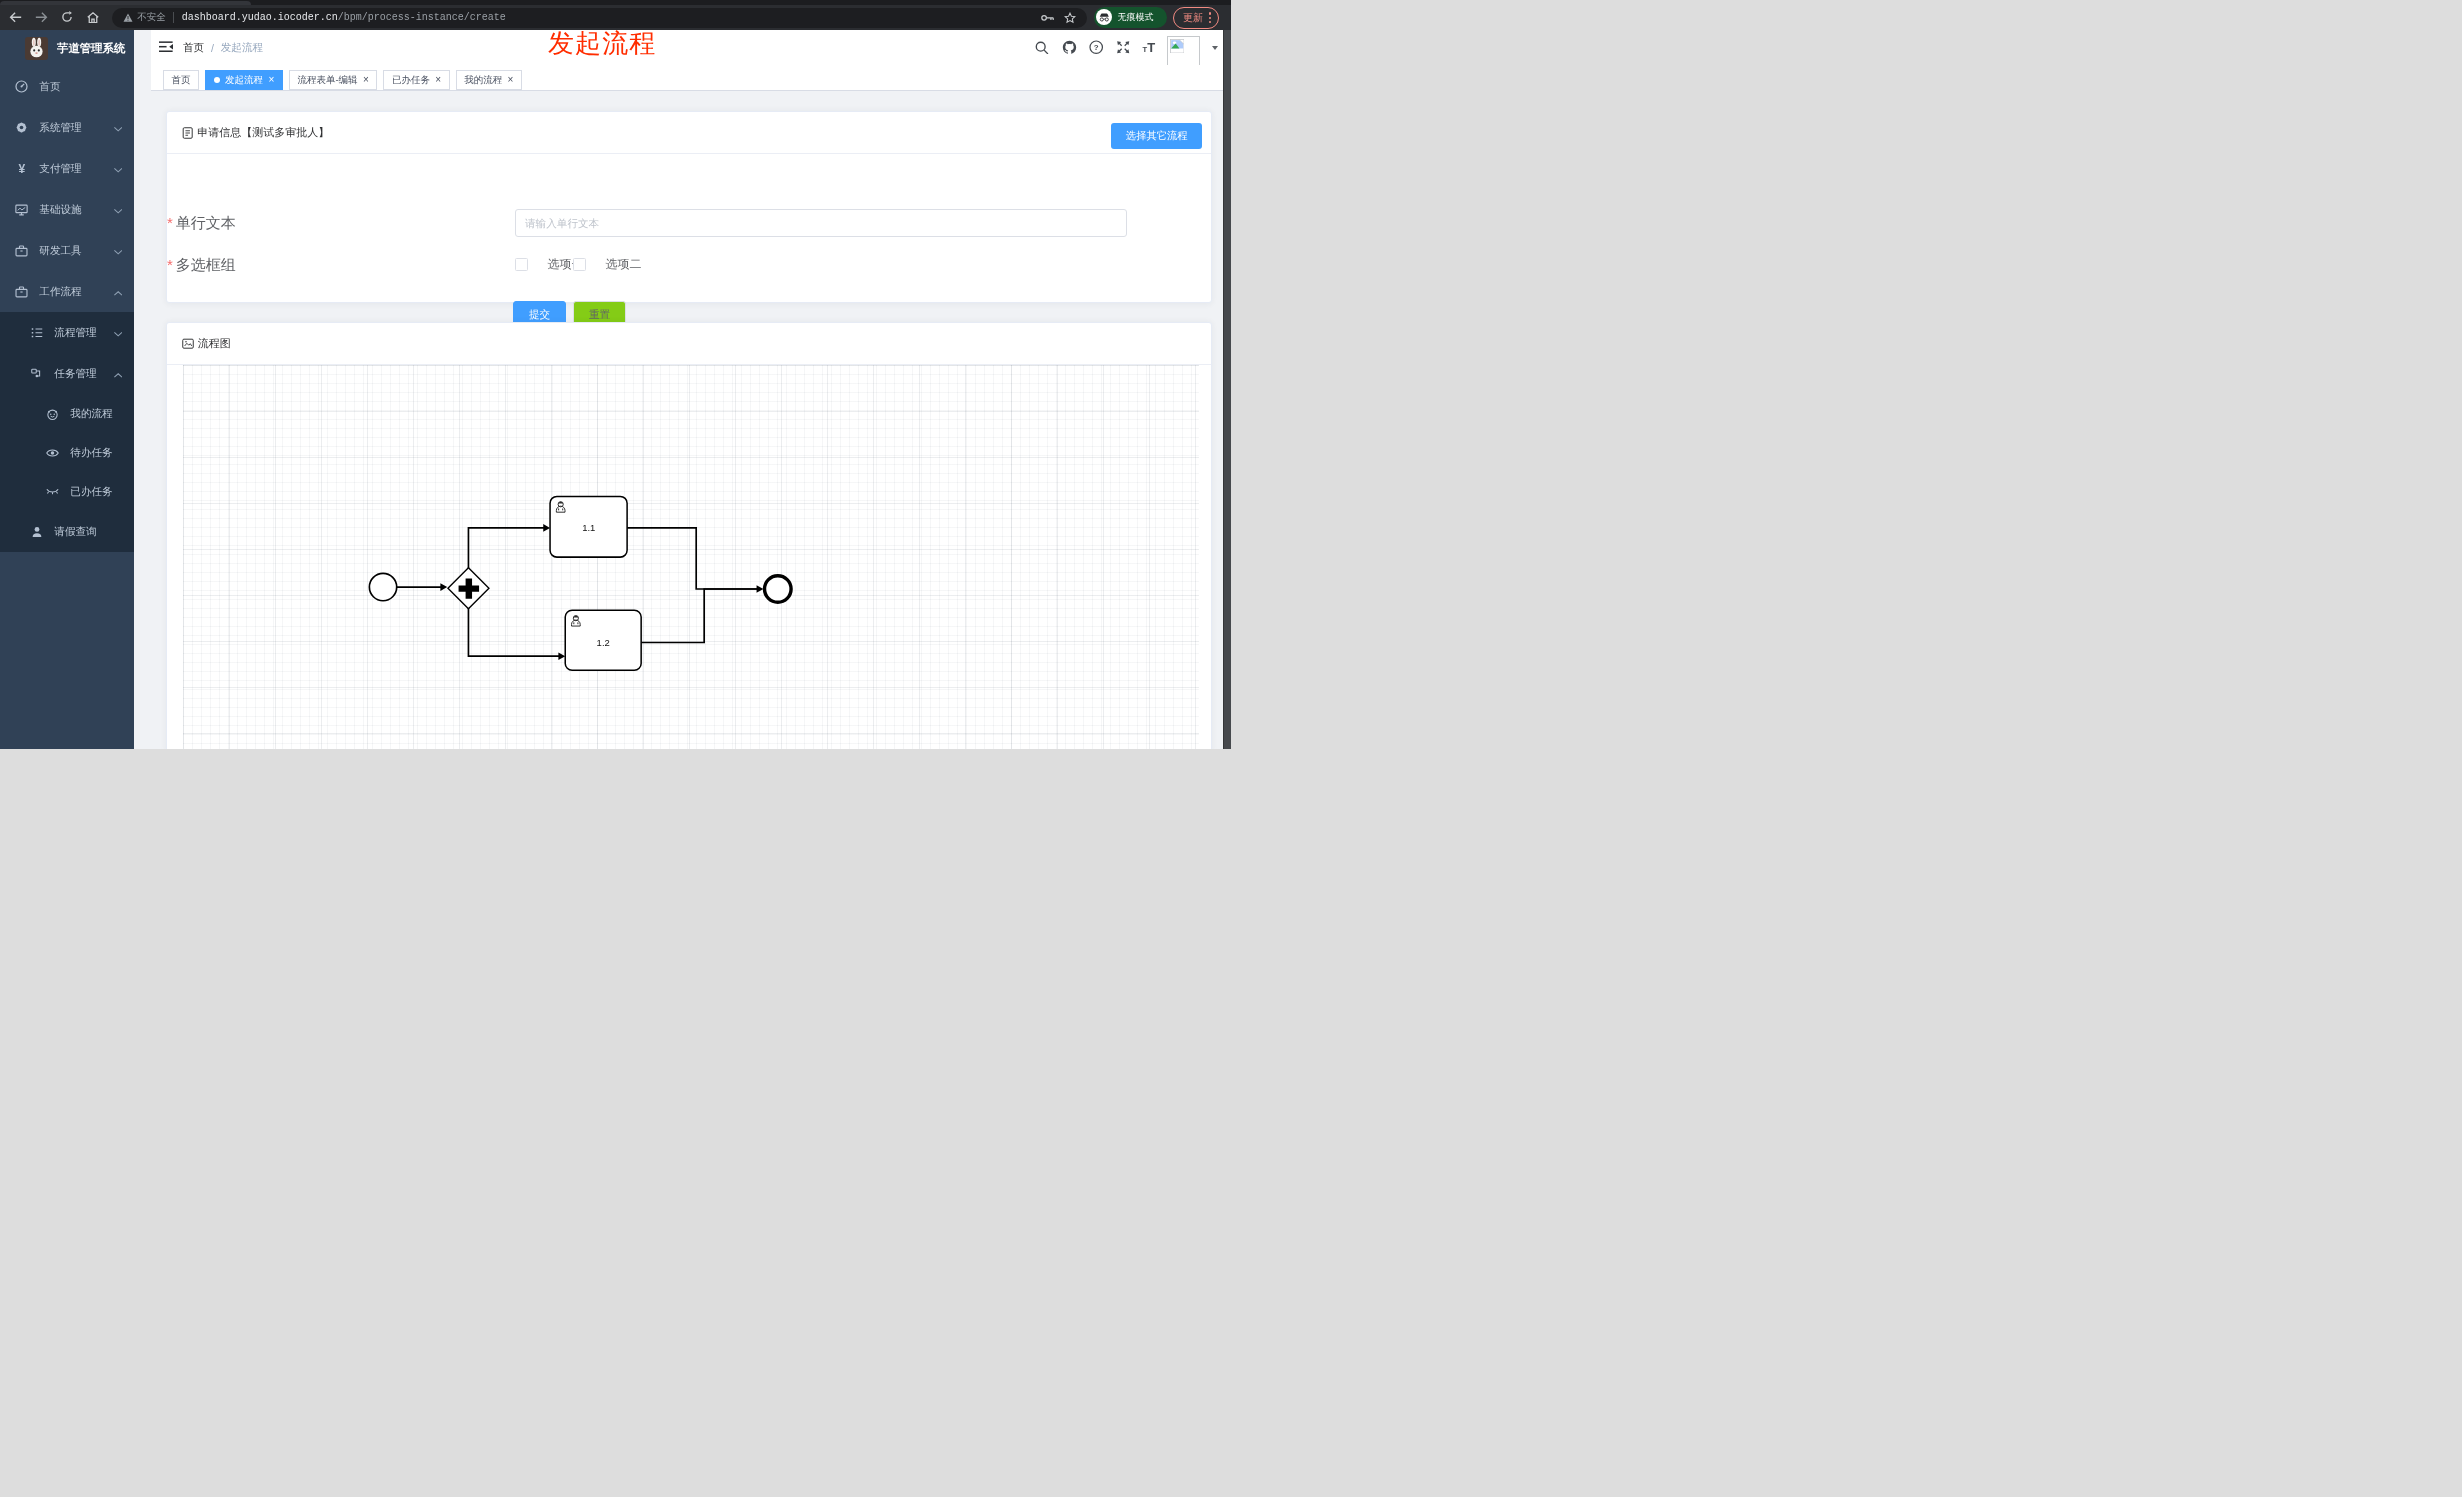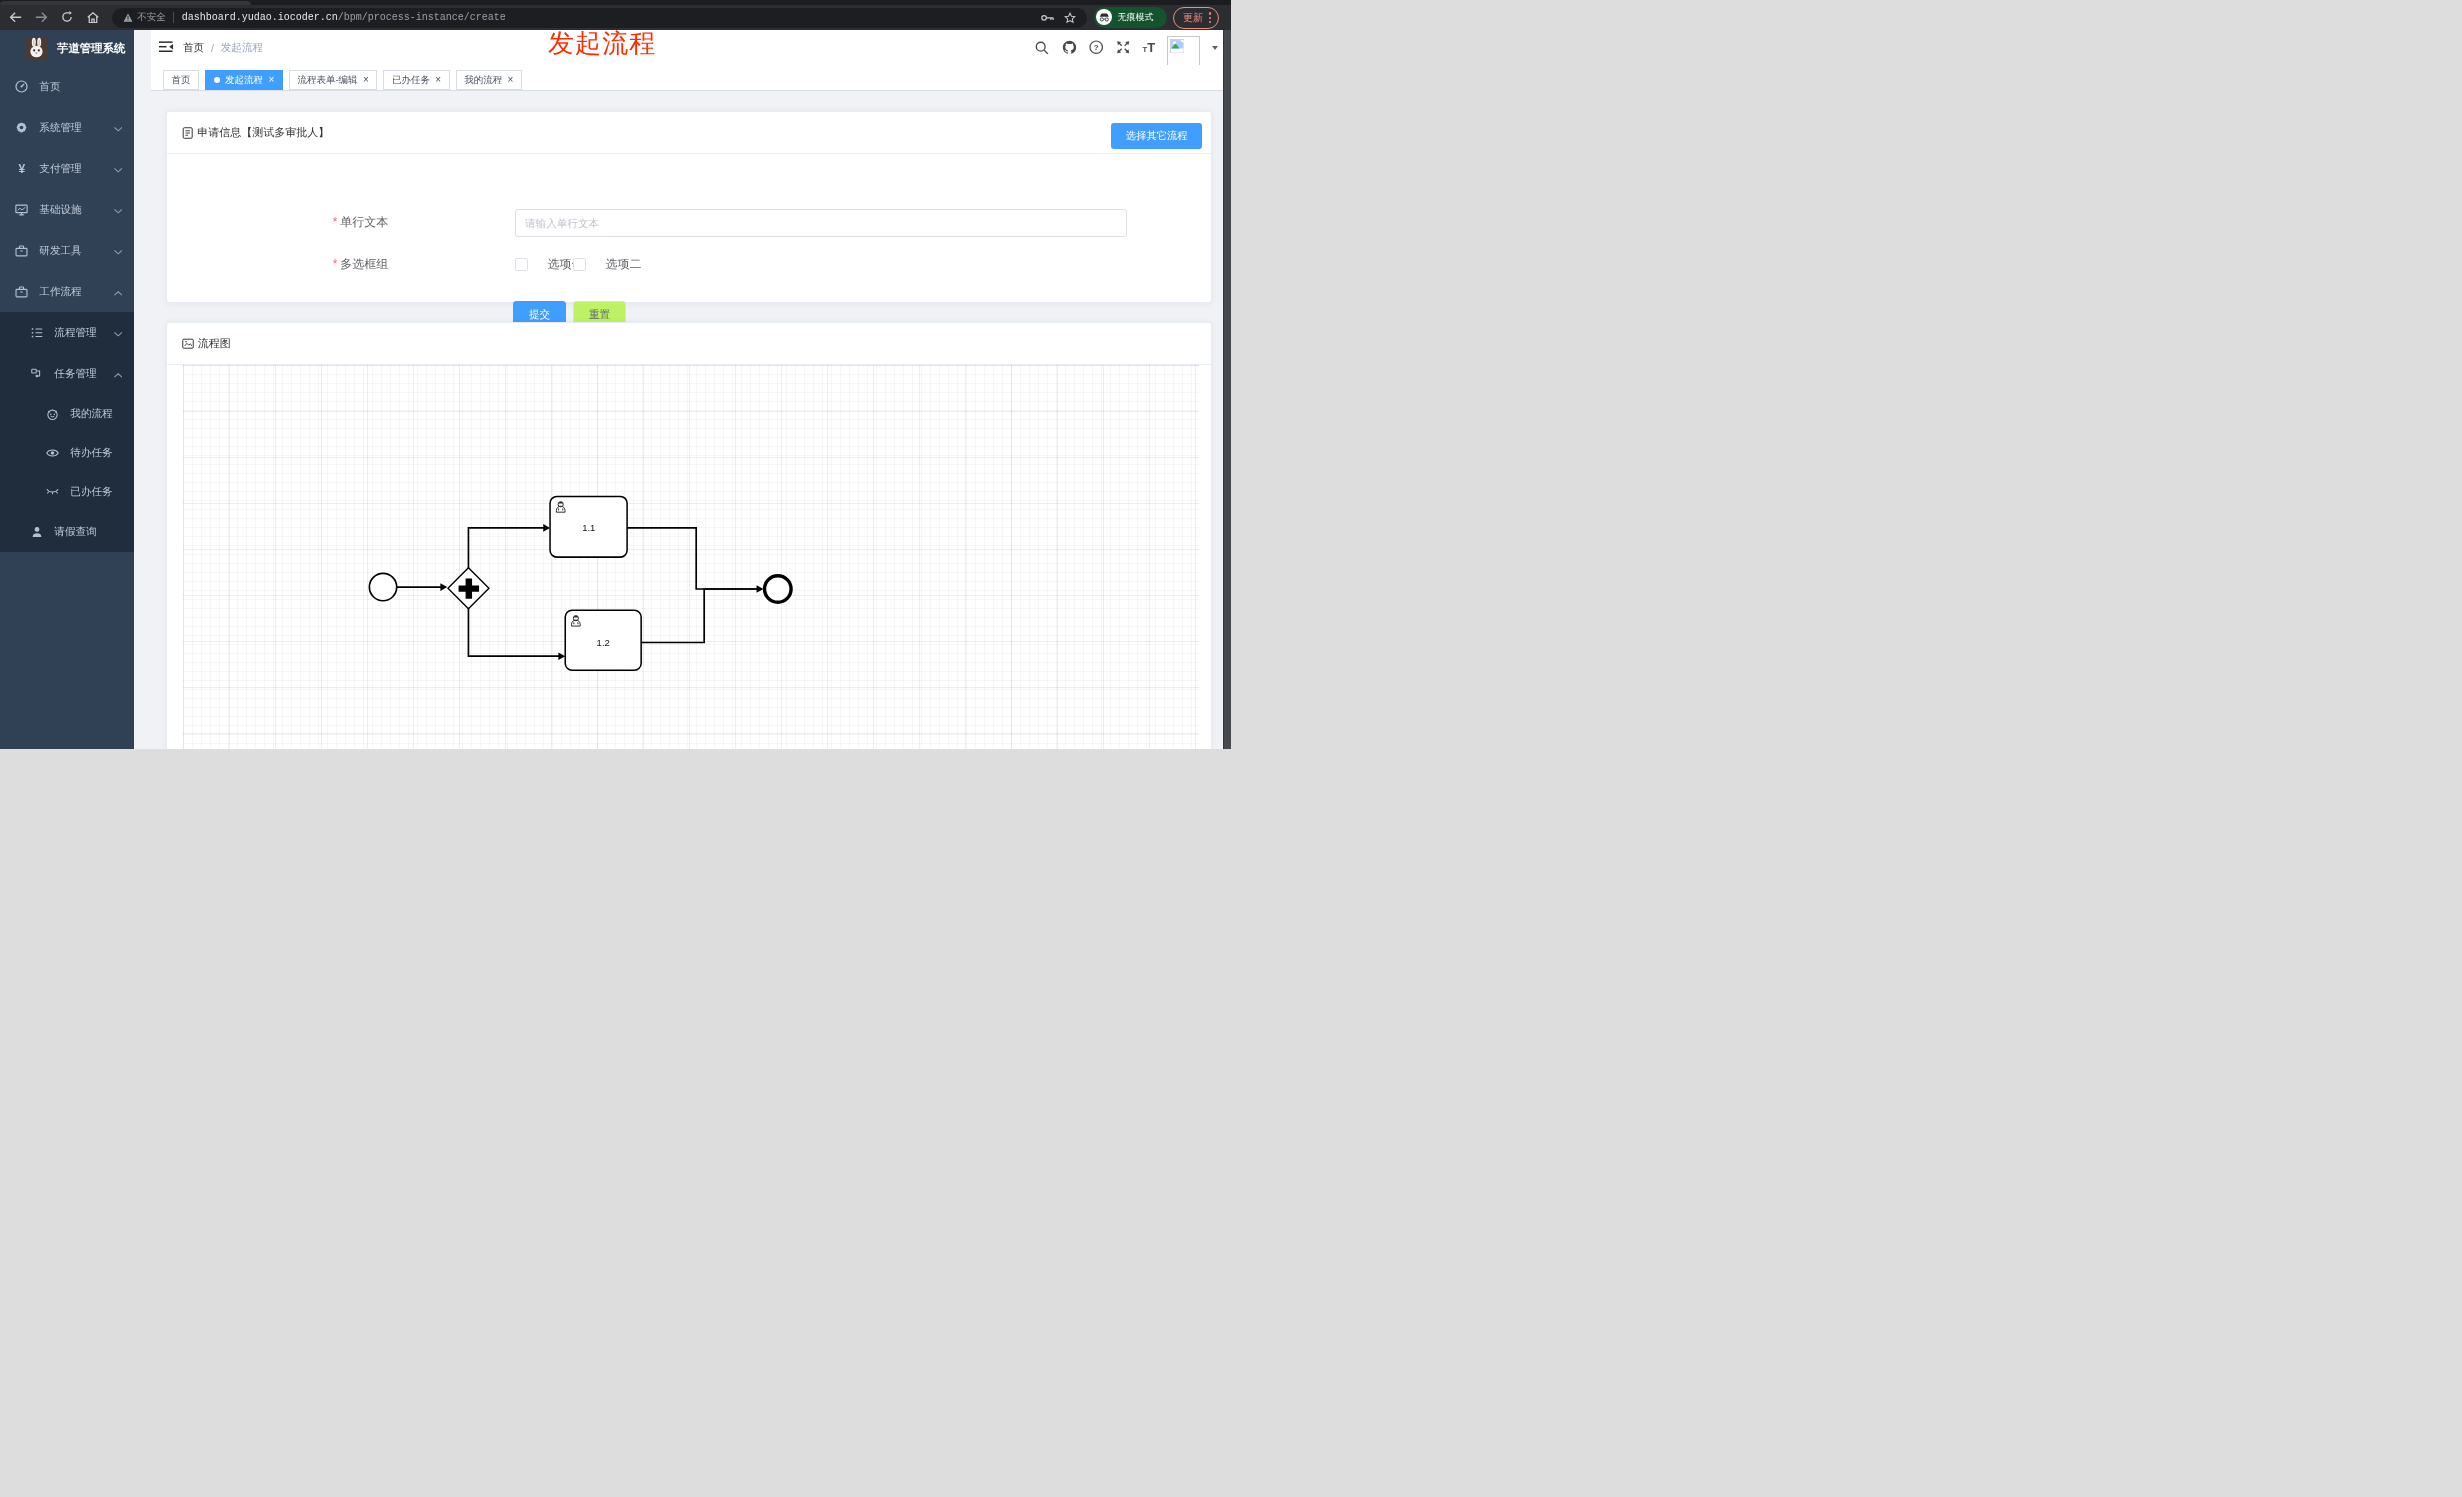--- a/index.html
+++ b/index.html
@@ -64,31 +64,31 @@
   .tab .dot{width:6px;height:6px;border-radius:50%;background:#fff;margin-right:5.3px;}
   .content{position:absolute;top:61px;left:0;right:0;bottom:0;background:#f0f2f5;}
   .card{position:absolute;background:#fff;border:0.8px solid #e6ebf5;border-radius:3px;box-shadow:0 0.8px 6px rgba(31,45,61,.06);}
   .card-hd{height:41px;border-bottom:0.8px solid #ebeef5;display:flex;align-items:center;padding:0 15px;
            font-size:11px;color:#303133;position:relative;}
   .card-hd .hd-ico{margin-right:3.8px;color:#303133;display:flex;}
   .card1{left:15px;top:20px;width:1044px;height:190px;}
   .select-btn{position:absolute;top:10.6px;right:9px;height:26px;padding:0 14.4px;background:#409eff;color:#fff;
               border:none;border-radius:3px;font-size:10.3px;cursor:pointer;}
   .form-area{position:relative;height:147px;}
-  .fi-label{position:absolute;left:0;width:339px;text-align:center;font-size:12px;color:#606266;padding-left:24px;}
+  .fi-label{position:absolute;left:0;width:339px;text-align:left;font-size:15px;color:#606266;}
   .req{color:#f56c6c;margin-right:3px;}
   .text-input{position:absolute;left:348px;top:55px;width:592px;height:26px;border:0.8px solid #dcdfe6;border-radius:3px;
               padding:0 9px;font-size:10.6px;color:#606266;outline:none;font-family:inherit;}
   .text-input::placeholder{color:#bfc4cc;}
   .cb-group{position:absolute;top:103px;display:flex;align-items:center;height:15px;cursor:pointer;}
   .cb-box{width:10.6px;height:10.6px;border:0.8px solid #dcdfe6;border-radius:1.5px;background:#fff;}
   .cb-label{margin-left:20px;font-size:12px;color:#606266;}
   .btn{height:28px;border-radius:3px;font-size:10.6px;cursor:pointer;font-family:inherit;}
   .btn-submit{position:absolute;left:346px;top:147px;width:53px;background:#409eff;border:0.8px solid #409eff;color:#fff;}
-  .btn-reset{position:absolute;left:406px;top:147px;width:53px;background:#bef264;border:0.8px solid #dcdfe6;color:#606266;}
+  .btn-reset{position:absolute;left:406px;top:147px;width:53px;background:#84cc16;border:0.8px solid #dcdfe6;color:#606266;}
   .card2{left:15px;top:231px;width:1044px;height:427px;border-radius:3px 3px 0 0;}
   .canvas{position:absolute;left:16px;top:42px;right:12px;bottom:0;background-color:#fff;
     background-image:
       linear-gradient(to right, rgba(32,48,70,.085) 0.8px, transparent 0.8px),
       linear-gradient(to bottom, rgba(32,48,70,.085) 0.8px, transparent 0.8px),
       linear-gradient(to right, rgba(32,48,70,.045) 0.8px, transparent 0.8px),
       linear-gradient(to bottom, rgba(32,48,70,.045) 0.8px, transparent 0.8px);
     background-size:46px 46px,46px 46px,9px 9px,9px 9px;}
   .bpmn-svg{position:absolute;left:0;top:0;}
   

